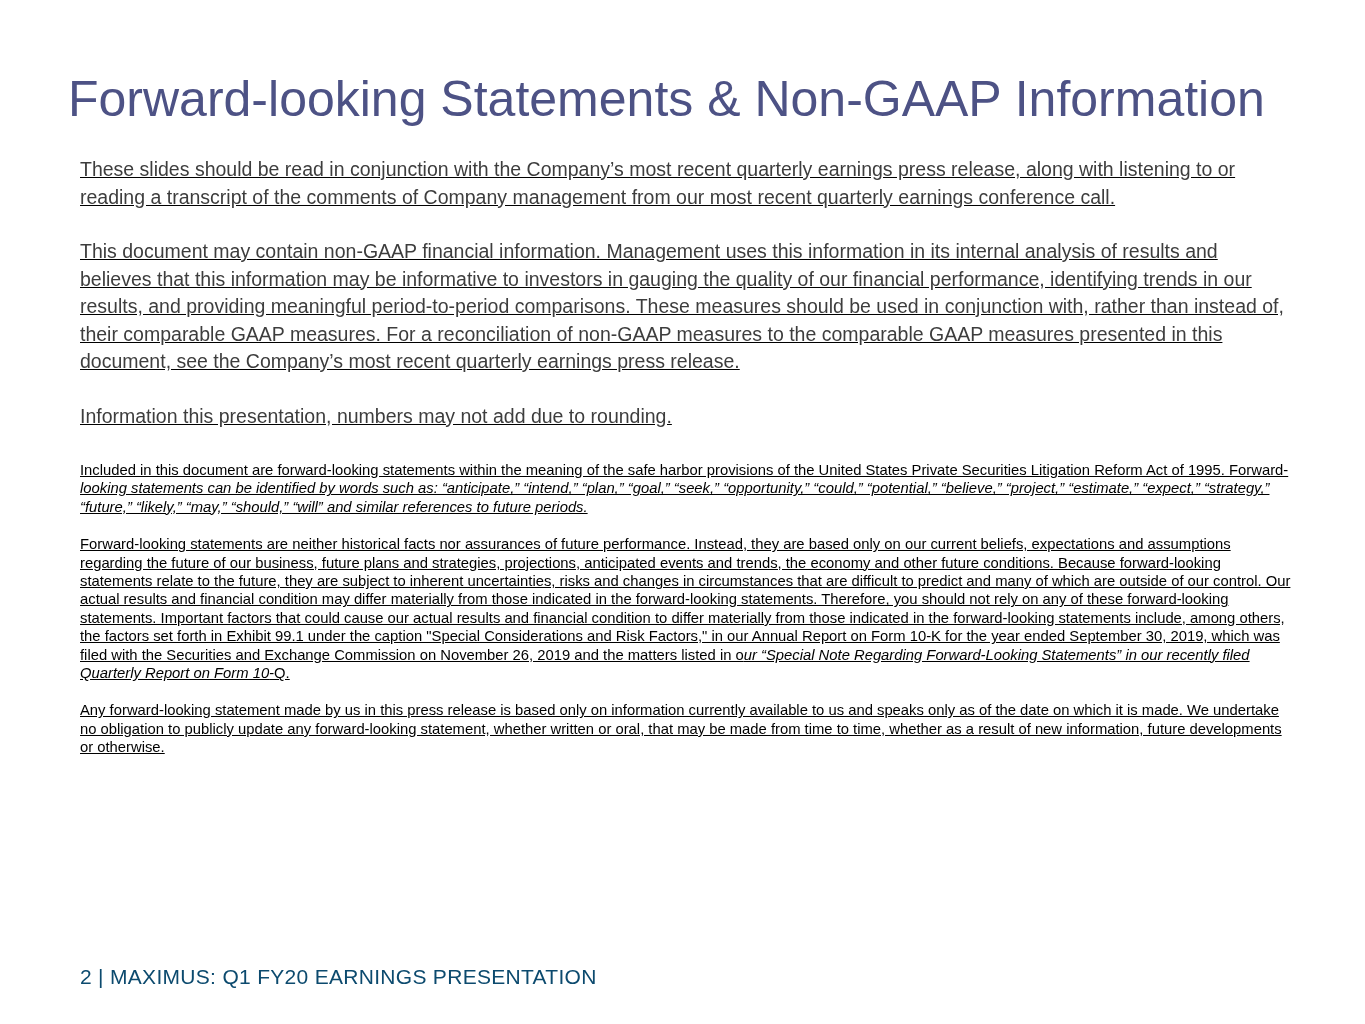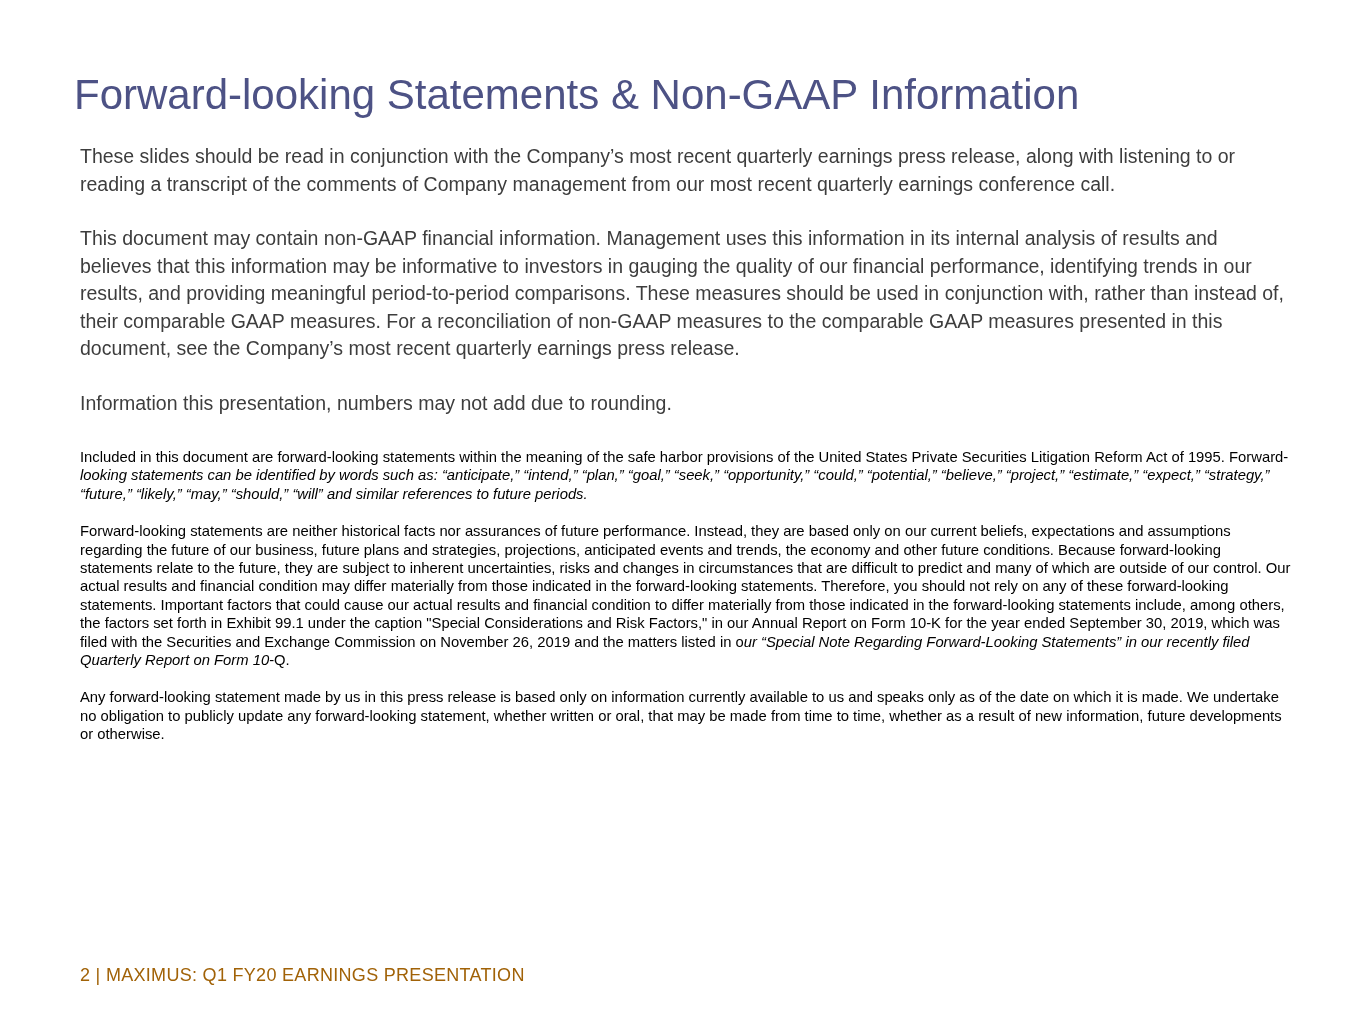--- a/index.html
+++ b/index.html
@@ -9,35 +9,36 @@
   }
   .slide {
     position: relative;
     width: 1365px;
     height: 1024px;
     background: #ffffff;
     overflow: hidden;
   }
   .slide-title {
     position: absolute;
-    left: 74px;
+    left: 68px;
     top: 72px;
     width: 1240px;
-    font-size: 42px;
+    font-size: 50px;
     font-weight: 400;
     letter-spacing: 0px;
     color: #4d5285;
     line-height: 1.1;
     white-space: nowrap;
   }
   .body-block {
     position: absolute;
     left: 80px;
-    top: 143px;
+    top: 156px;
     width: 1212px;
+    text-decoration: underline;
   }
   .para-large {
     font-size: 19.5px;
     line-height: 27.5px;
     color: #3d3d3d;
     margin-bottom: 27px;
   }
   .para-large.rounding { margin-bottom: 31px; }
   .para-small {
     font-size: 14.8px;
@@ -45,22 +46,22 @@
     color: #000000;
     margin-bottom: 19px;
   }
   .para-small em {
     font-style: italic;
   }
   .slide-footer {
     position: absolute;
     left: 80px;
     top: 965px;
-    font-size: 18px;
-    color: #a16207;
+    font-size: 21px;
+    color: #0c4a6e;
     letter-spacing: 0.3px;
     white-space: nowrap;
   }
 </style>
 </head>
 <body>
 
 <div class="slide">
 
   <h1 class="slide-title">Forward-looking Statements &amp; Non-GAAP Information</h1>

